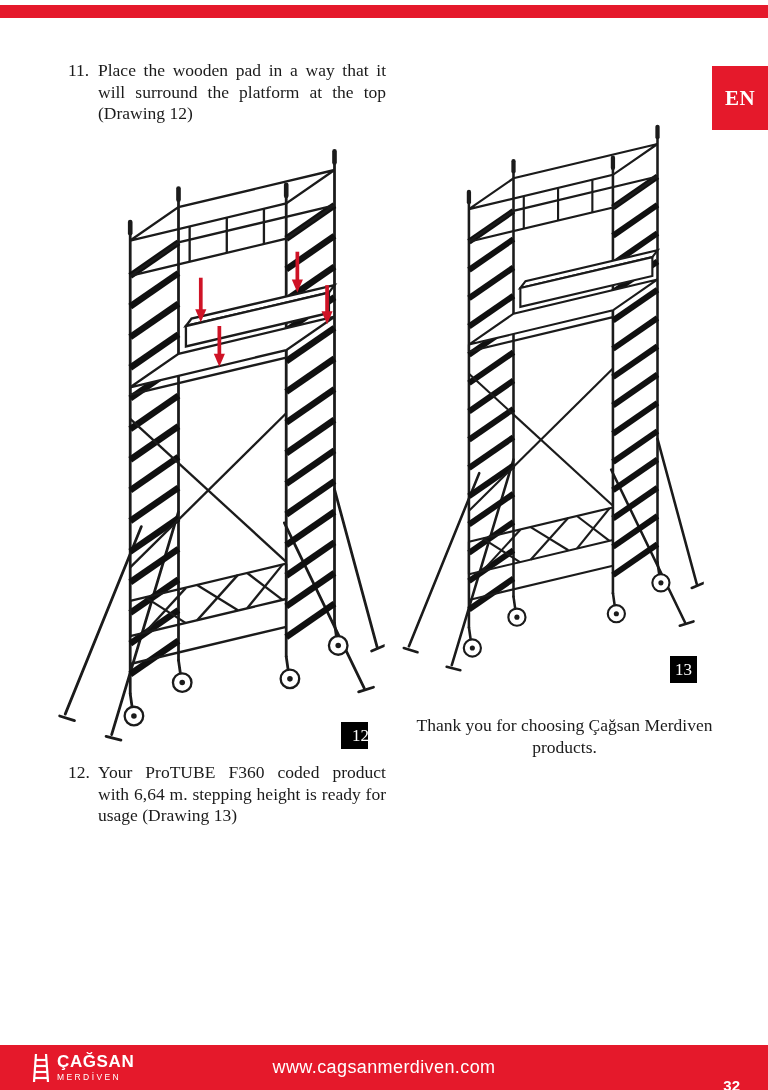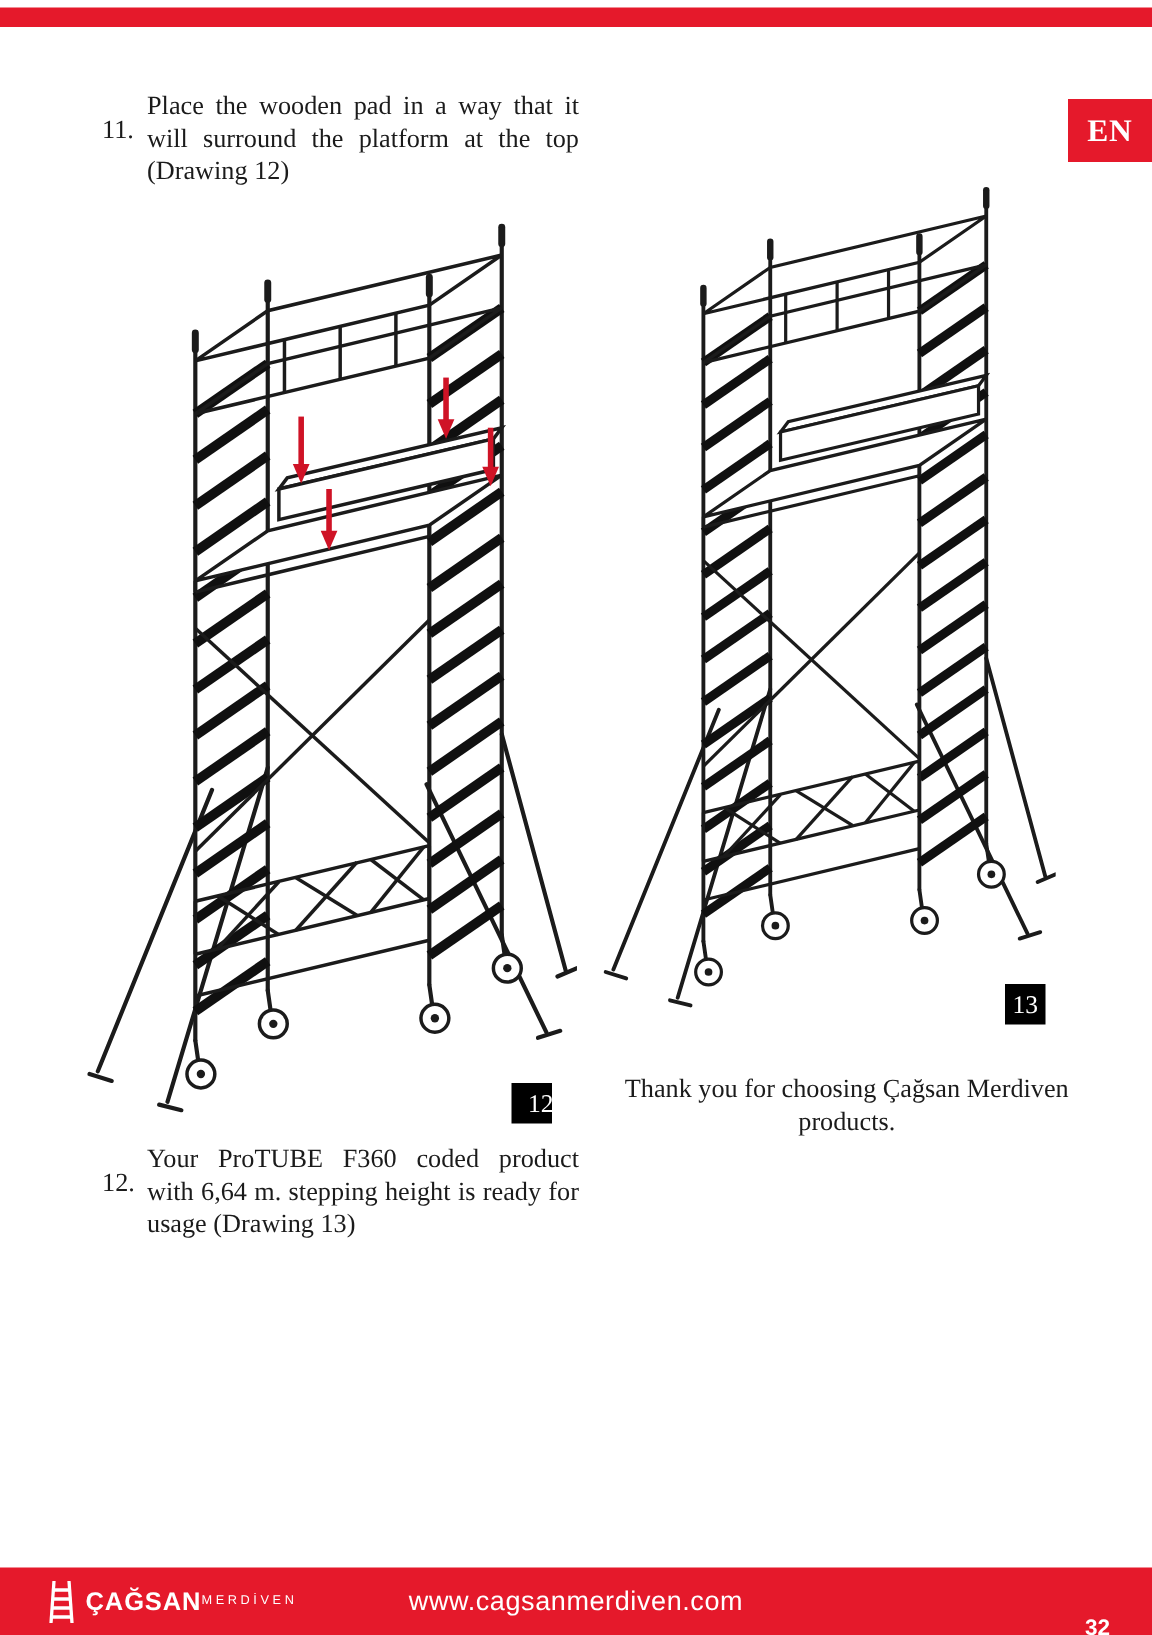--- a/index.html
+++ b/index.html
@@ -5,46 +5,46 @@
   * { margin:0; padding:0; box-sizing:border-box; }
   :root { --red:#e5192b; --ink:#1b1b1b; }
   html,body { background:#ffffff; }
   .page {
     position:relative; width:768px; height:1090px; background:#fff;
     font-family:"Liberation Serif","DejaVu Serif",serif; color:var(--ink);
     overflow:hidden; margin:0 auto;
   }
   .top-bar { position:absolute; top:5px; left:0; width:100%; height:13px; background:var(--red); }
   .en-badge {
-    position:absolute; top:66px; right:0; width:56px; height:42px; background:var(--red);
+    position:absolute; top:66px; right:0; width:56px; height:64px; background:var(--red);
     color:#fff; font-weight:bold; font-size:21px; letter-spacing:.5px;
     display:flex; align-items:center; justify-content:center;
   }
   .step { position:absolute; display:flex; font-size:17.5px; line-height:1.24; }
-  .step-num { flex:0 0 30px;margin-top:16px; }
+  .step-num { flex:0 0 30px; }
   .step-text { text-align:justify; }
   .step-11 { left:68px; top:60px; width:318px; }
   .step-12 { left:68px; top:762px; width:318px; }
   .thanks { position:absolute; left:397px; top:714px; width:335px; font-size:17.5px; line-height:1.26;text-align:center; }
   .figure { position:absolute; }
   .figure-left  { left:50px; top:92px; }
   .figure-right { left:392px; top:72px; }
   .fig-label {
     position:absolute; width:27px; height:27px; background:#000; color:#fff;
     display:flex; align-items:center; justify-content:center;
     font-weight:normal; font-size:17px;
   }
   .fig-label-12 { left:341px; top:722px;padding-left:12px; }
   .fig-label-13 { left:670px; top:656px; }
   .footer {
     position:absolute; left:0; bottom:0; width:100%; height:45px; background:var(--red);
     display:flex; align-items:center; color:#fff;
   }
   .brand { display:flex; align-items:center; gap:7px; margin-left:32px; }
-  .brand-text { display:flex; }
+  .brand-text { display:flex; flex-direction:column; }
   .brand-name { font-family:"Liberation Sans","DejaVu Sans",sans-serif; font-weight:700; font-size:17px; letter-spacing:.6px; line-height:1; }
   .brand-sub  { font-family:"Liberation Sans","DejaVu Sans",sans-serif; font-size:8.5px; letter-spacing:2.4px; line-height:1; margin-top:3px; }
   .footer-url {
     position:absolute; left:50%; transform:translateX(-50%);
     font-family:"Liberation Sans","DejaVu Sans",sans-serif; font-weight:400; font-size:18px; letter-spacing:.4px;
   }
   .page-num { position:absolute; right:28px; font-family:"Liberation Sans","DejaVu Sans",sans-serif; font-weight:700; font-size:15px;margin-top:36px; }
   svg .thin  { stroke:var(--ink); stroke-width:2.5; fill:none; }
   svg .mid   { stroke:var(--ink); stroke-width:3; fill:none; stroke-linecap:round; }
   svg .rung  { stroke:#101010; stroke-width:7; stroke-linecap:butt; }

